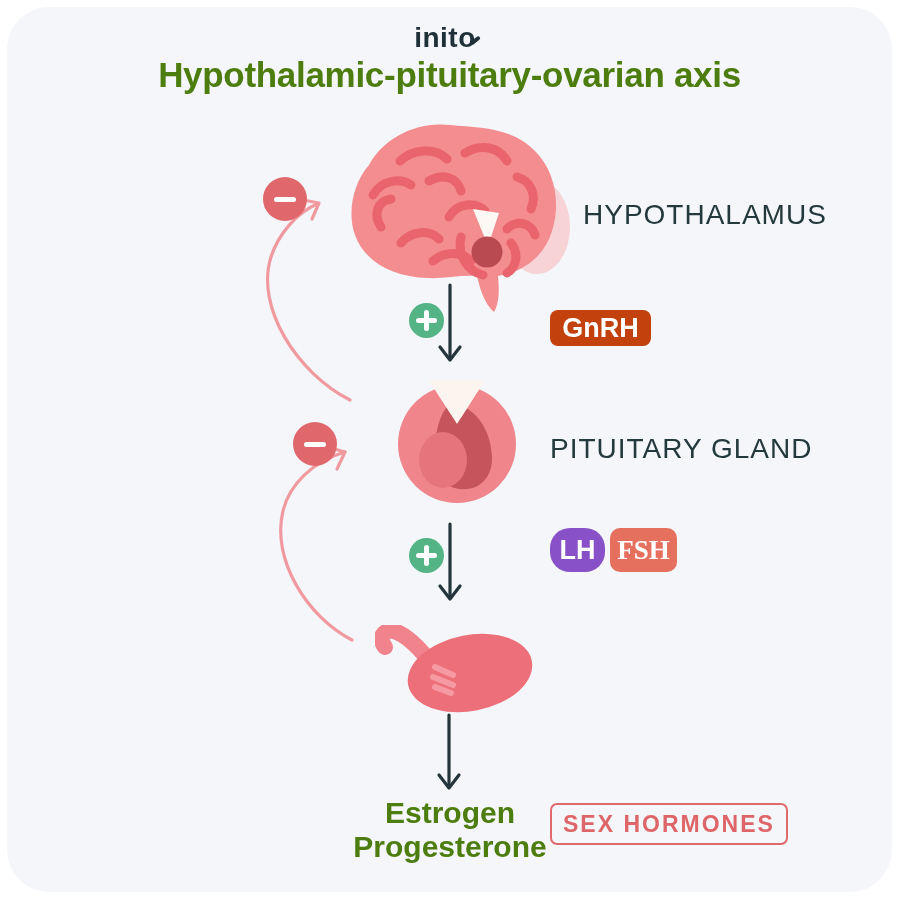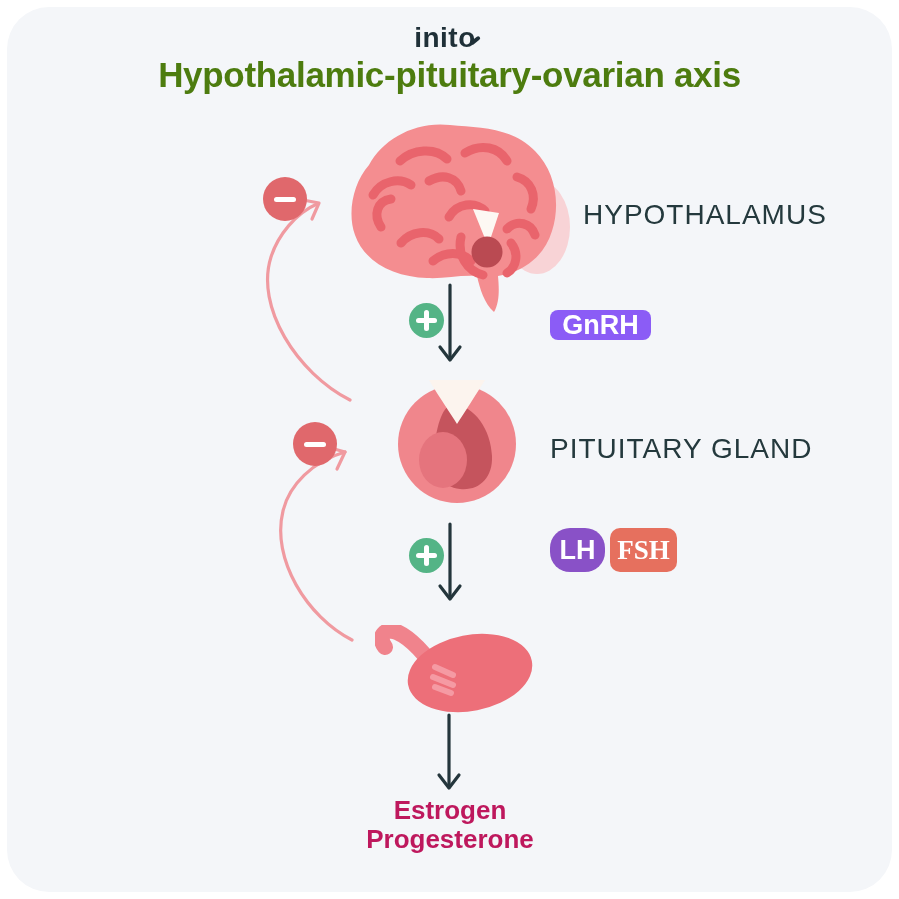--- a/index.html
+++ b/index.html
@@ -8,33 +8,33 @@
   .abs{position:absolute;}
 
   .logo{position:absolute;top:15px;left:0;width:100%;text-align:center;font-size:28px;font-weight:700;color:#1f3038;letter-spacing:.5px;}
   .logo-tail{display:inline-block;width:11px;height:3.5px;background:#1f3038;border-radius:2px;transform:rotate(-38deg) translate(0,-7px);margin-left:-2px;}
 
   .title{position:absolute;top:48px;left:0;width:100%;text-align:center;font-size:35px;font-weight:800;color:#4d7c0f;letter-spacing:-.3px;}
 
   .node-label{position:absolute;font-size:28px;font-weight:400;color:#24393d;letter-spacing:1px;white-space:nowrap;}
 
   .badge{position:absolute;display:flex;align-items:center;justify-content:center;color:#ffffff;font-weight:700;font-size:27px;}
-  .badge.gnrh{left:543px;top:303px;width:101px;height:30px;background:#8b5cf6;border-radius:8px;}
+  .badge.gnrh{left:543px;top:303px;width:101px;height:36px;background:#c2410c;border-radius:8px;}
   .badge.lh{left:543px;top:521px;width:55px;height:44px;background:#8951c7;border-radius:20px;}
   .badge.fsh{left:603px;top:521px;width:67px;height:44px;background:#e6705e;border-radius:10px;font-family:Liberation Serif, serif;}
 
   .plus-icon{position:absolute;width:35px;height:35px;border-radius:50%;background:#54b486;}
   .plus-icon span{position:absolute;background:#ffffff;border-radius:2.5px;}
   .plus-icon .ph{left:7px;top:15px;width:21px;height:5px;}
   .plus-icon .pv{left:15px;top:7px;width:5px;height:21px;}
 
   .minus-icon{position:absolute;width:44px;height:44px;border-radius:50%;background:#e0686c;display:flex;align-items:center;justify-content:center;}
   .minus-icon span{width:22px;height:5px;background:#ffffff;border-radius:3px;}
 
-  .outputs{position:absolute;left:338px;top:789px;width:210px;text-align:center;font-size:26px;font-weight:700;color:#be185d;line-height:1.12;}
+  .outputs{position:absolute;left:338px;top:789px;width:210px;text-align:center;font-size:30px;font-weight:700;color:#4d7c0f;line-height:1.12;}
 
   .sex-hormones{position:absolute;left:543px;top:796px;height:38px;padding:0 11px;border:2.5px solid #e0696c;border-radius:7px;display:flex;align-items:center;color:#de6669;font-size:23px;font-weight:600;letter-spacing:2px;white-space:nowrap;}
 
   svg{display:block;}
 </style>
 </head>
 <body>
 
 <div class="card">
 
@@ -137,14 +137,15 @@
 
   <div class="badge gnrh">GnRH</div>
   <div class="badge lh">LH</div>
   <div class="badge fsh">FSH</div>
 
   <div class="outputs">
     <div>Estrogen</div>
     <div>Progesterone</div>
   </div>
 
+  <div class="sex-hormones">SEX HORMONES</div>
 
 </div>
 
 </body></html>

